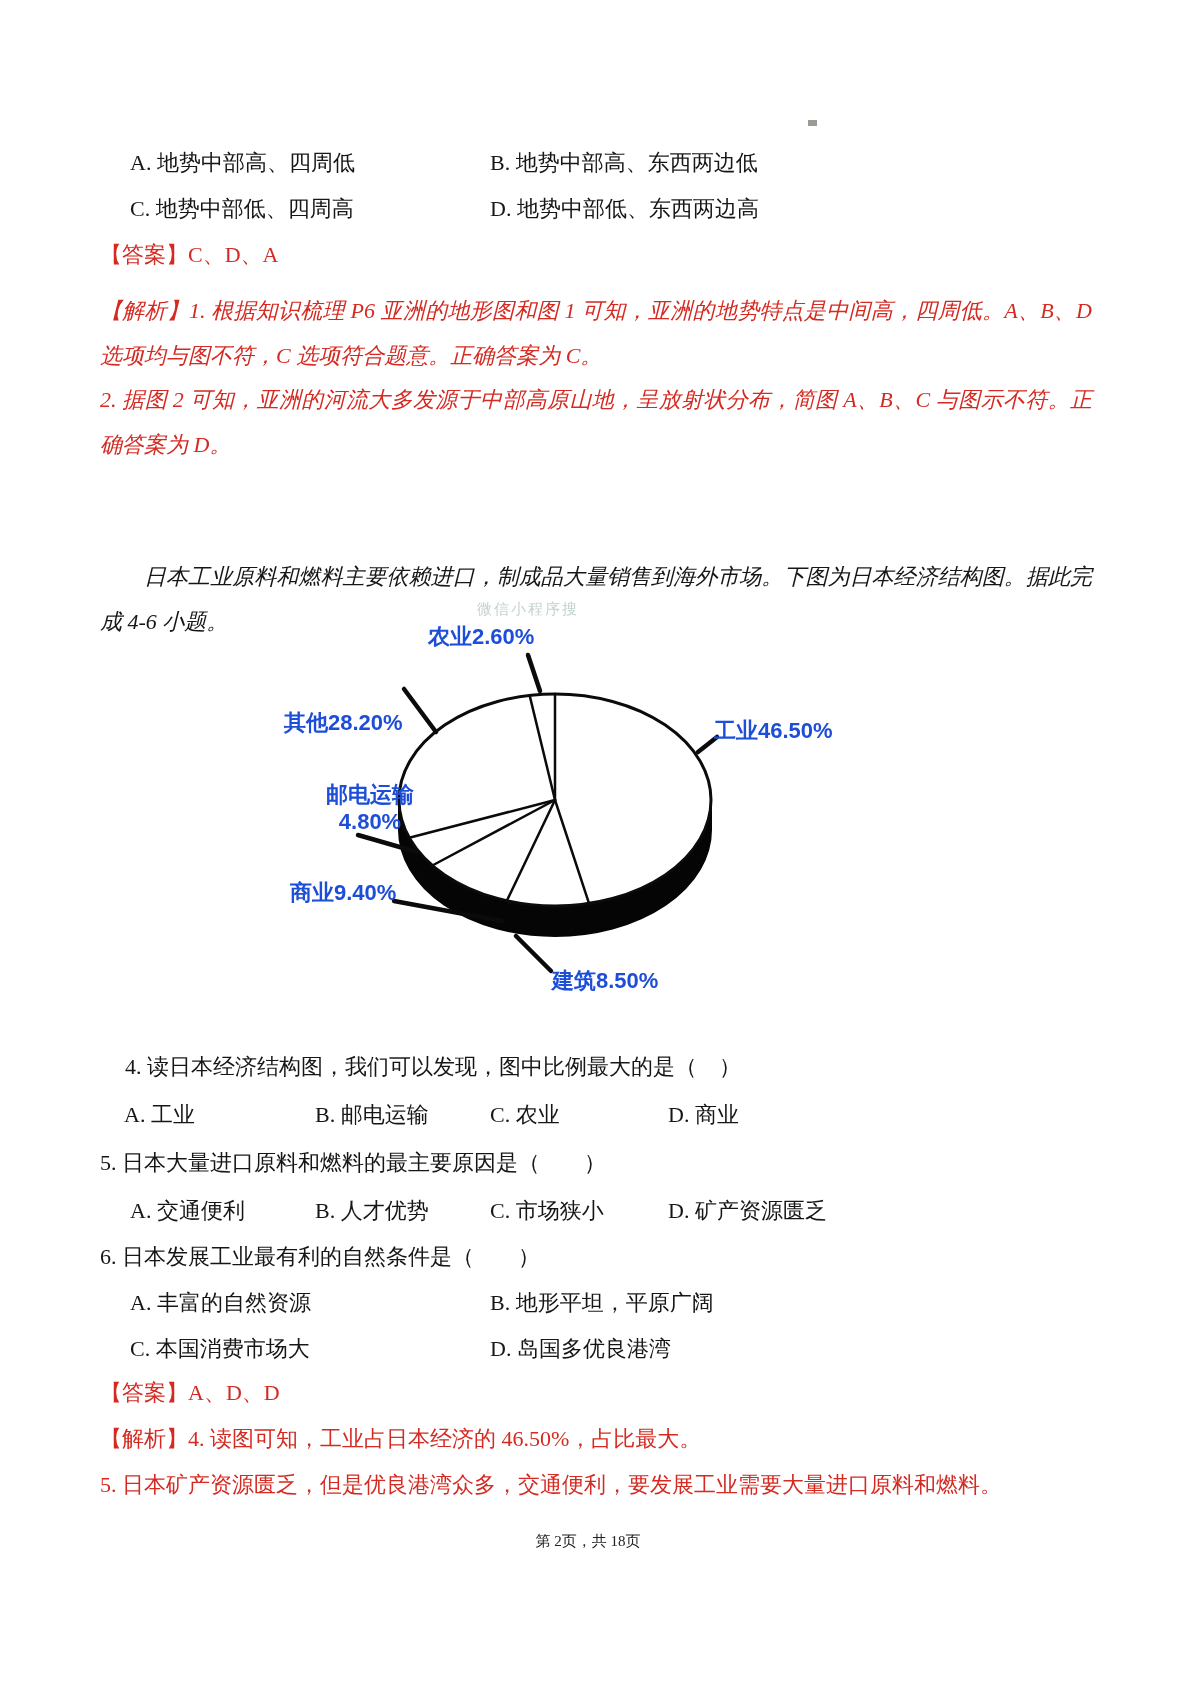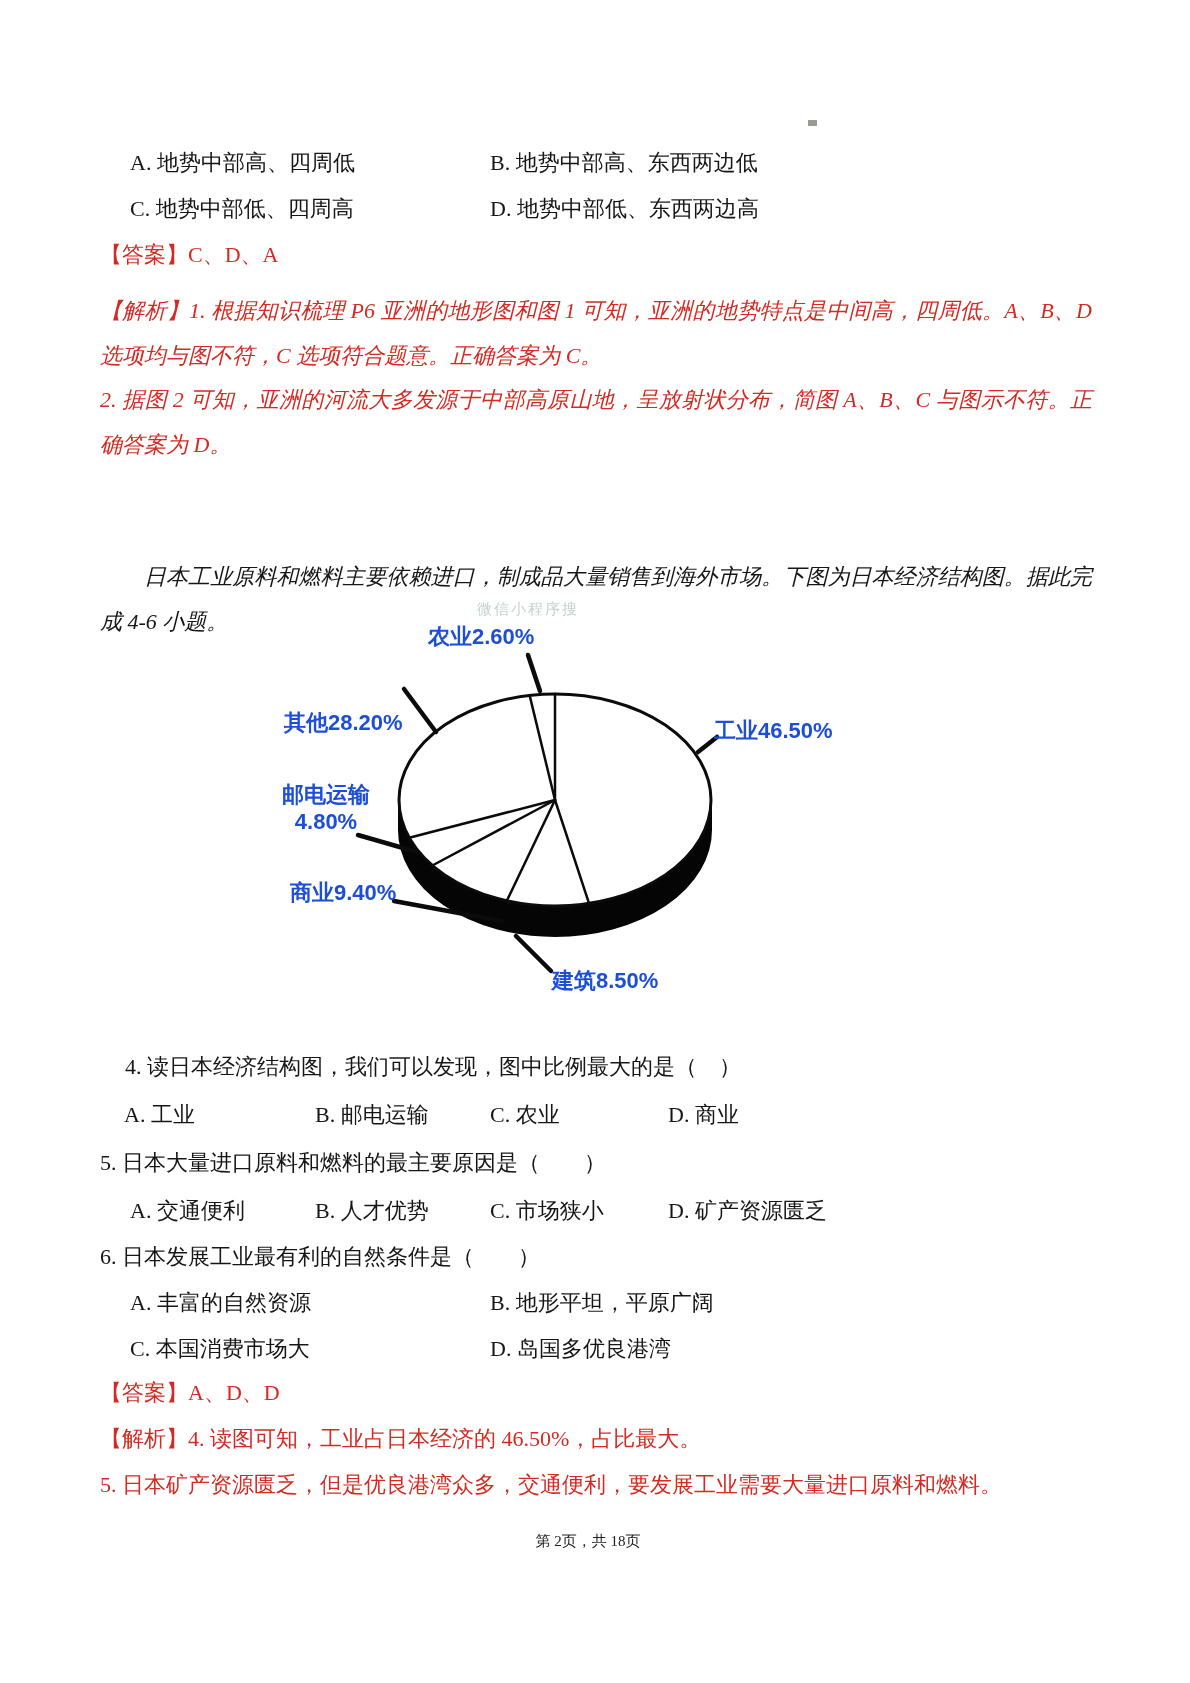--- a/index.html
+++ b/index.html
@@ -31,21 +31,21 @@
     font-size:15px;letter-spacing:2px;color:var(--wm);white-space:nowrap;
   }
   .piewrap{position:absolute;left:270px;top:615px;width:620px;height:410px;}
   .piewrap svg{position:absolute;left:0;top:0;}
   .pielabel{
     position:absolute;
     font-family:"Liberation Sans","DejaVu Sans",sans-serif;
     font-weight:700;font-size:22px;line-height:27px;
     color:#1d4ed8;white-space:pre-line;
   }
-  .pl-center{text-align:center;}
+  .pl-center{text-align:center;margin-left:44px;}
   .footer{
     position:absolute;left:0;right:0;top:1532px;
     text-align:center;font-size:15px;color:#222;
   }
   .speck{position:absolute;left:808px;top:120px;width:9px;height:6px;background:#9b9b95;}
 </style>
 </head>
 <body>
 
 <div class="page">

